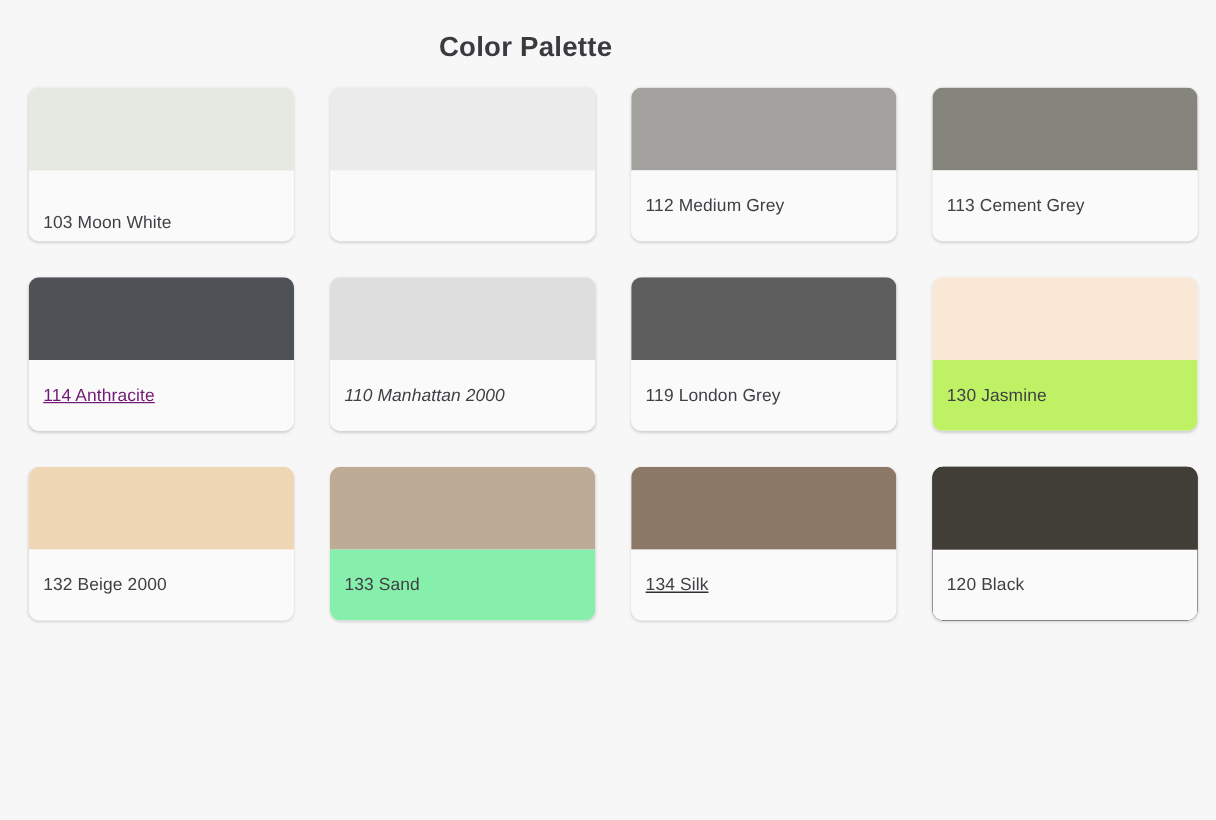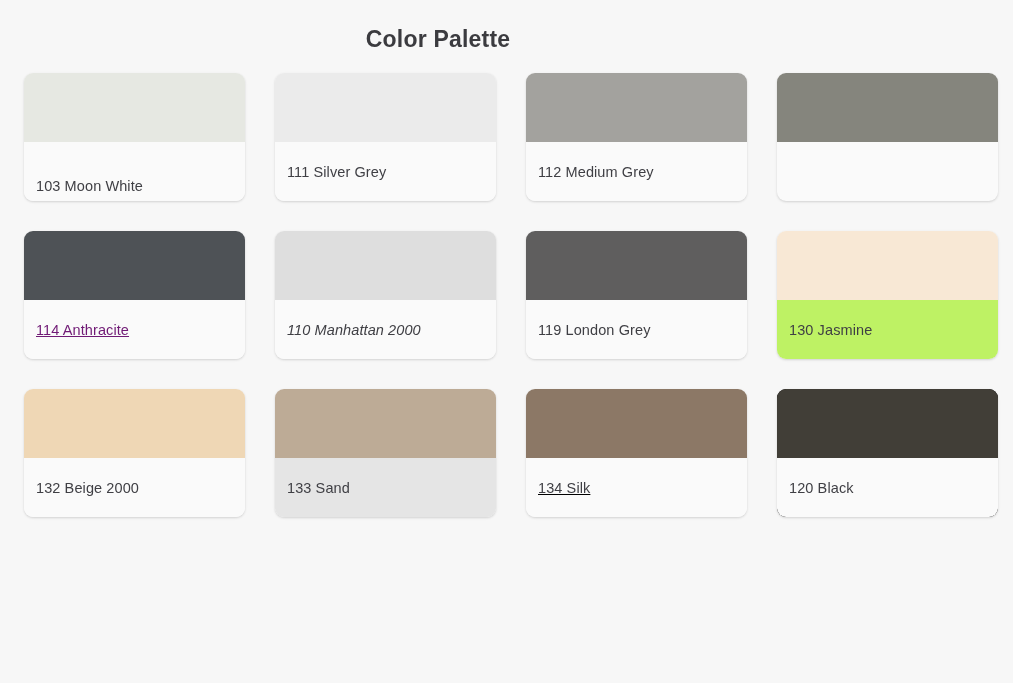--- a/index.html
+++ b/index.html
@@ -70,28 +70,28 @@
 
   <h1 class="page-title" style="color: rgb(59, 59, 63);">Color Palette</h1>
 
   <div class="palette-grid">
       <div class="color-card" style="background: rgb(250, 250, 250); gap: 28px;">
         <div class="swatch" style="background: rgb(230, 232, 226);"></div>
         <div class="card-label" style="color: rgb(63, 63, 68); background: rgb(250, 250, 250);">103 Moon White</div>
       </div>
       <div class="color-card" style="background: rgb(250, 250, 250);">
         <div class="swatch" style="background: rgb(235, 235, 235);"></div>
-        <div class="card-label" style="color: rgb(63, 63, 68); background: rgb(250, 250, 250);">111 Silver Grey</div>
       </div>
       <div class="color-card" style="background: rgb(250, 250, 250);">
         <div class="swatch" style="background: rgb(163, 162, 158);"></div>
         <div class="card-label" style="color: rgb(63, 63, 68); background: rgb(250, 250, 250);">112 Medium Grey</div>
       </div>
       <div class="color-card" style="background: rgb(250, 250, 250);">
         <div class="swatch" style="background: rgb(133, 133, 125);"></div>
+        <div class="card-label" style="color: rgb(63, 63, 68); background: rgb(250, 250, 250);">113 Cement Grey</div>
       </div>
       <div class="color-card" style="background: rgb(250, 250, 250);">
         <div class="swatch" style="background: rgb(78, 82, 86);"></div>
         <div class="card-label" style="color: #701a75; background: rgb(250, 250, 250); text-decoration: underline;">114 Anthracite</div>
       </div>
       <div class="color-card" style="background: rgb(250, 250, 250);">
         <div class="swatch" style="background: rgb(222, 222, 222);"></div>
         <div class="card-label" style="color: rgb(63, 63, 68); background: rgb(250, 250, 250); font-style: italic;">110 Manhattan 2000</div>
       </div>
       <div class="color-card" style="background: rgb(250, 250, 250);">
@@ -101,21 +101,21 @@
       <div class="color-card" style="background: rgb(250, 250, 250);">
         <div class="swatch" style="background: rgb(248, 232, 213);"></div>
         <div class="card-label" style="color: rgb(63, 63, 68); background: #bef264;">130 Jasmine</div>
       </div>
       <div class="color-card" style="background: rgb(250, 250, 250);">
         <div class="swatch" style="background: rgb(239, 215, 181);"></div>
         <div class="card-label" style="color: rgb(63, 63, 68); background: rgb(250, 250, 250);">132 Beige 2000</div>
       </div>
       <div class="color-card" style="background: rgb(250, 250, 250);">
         <div class="swatch" style="background: rgb(189, 171, 150);"></div>
-        <div class="card-label" style="color: rgb(63, 63, 68); background: #e5e5e5;">133 Sand</div>
+        <div class="card-label" style="color: rgb(63, 63, 68); background: #86efac;">133 Sand</div>
       </div>
       <div class="color-card" style="background: rgb(250, 250, 250); text-decoration: underline;">
         <div class="swatch" style="background: rgb(140, 120, 102);"></div>
         <div class="card-label" style="color: rgb(63, 63, 68); background: rgb(250, 250, 250);">134 Silk</div>
       </div>
       <div class="color-card" style="background: #000000;">
         <div class="swatch" style="background: rgb(65, 62, 55);"></div>
         <div class="card-label" style="color: rgb(63, 63, 68); background: rgb(250, 250, 250);">120 Black</div>
       </div>
     </div>

